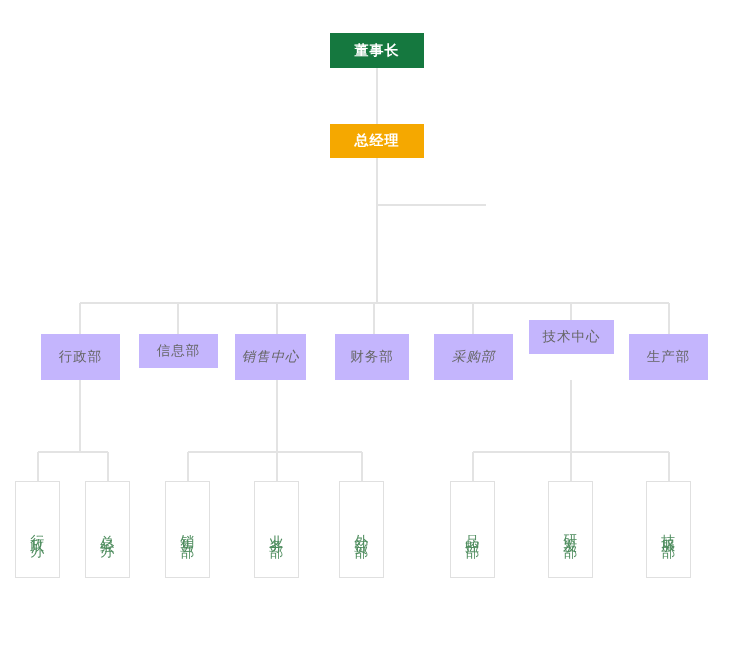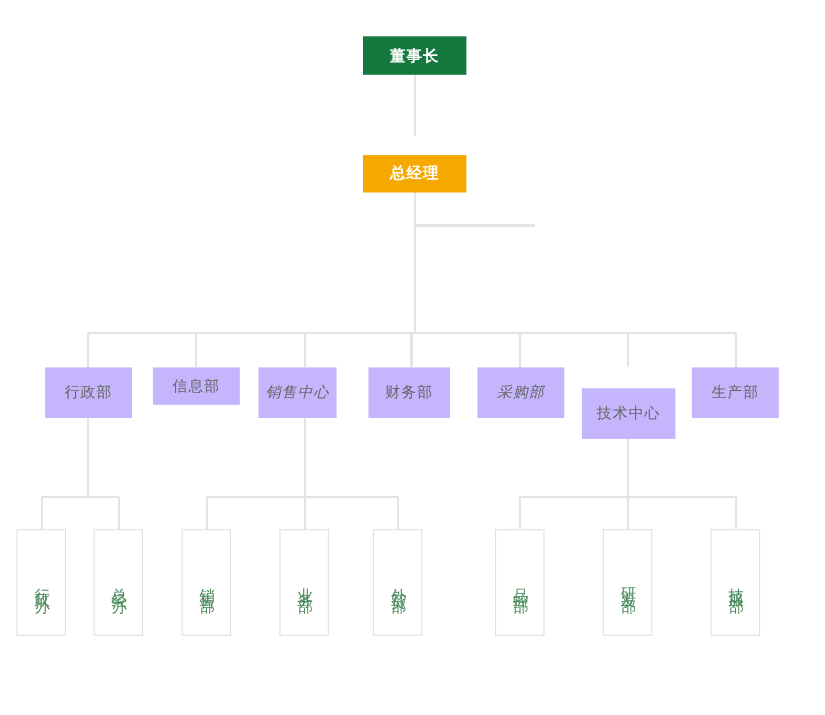--- a/index.html
+++ b/index.html
@@ -120,42 +120,42 @@
       <line x1="473" y1="452" x2="669" y2="452" stroke="#e3e3e3" stroke-width="2" shape-rendering="crispEdges"></line>
       <line x1="473" y1="452" x2="473" y2="481" stroke="#e3e3e3" stroke-width="2" shape-rendering="crispEdges"></line>
       <line x1="571" y1="452" x2="571" y2="481" stroke="#e3e3e3" stroke-width="2" shape-rendering="crispEdges"></line>
       <line x1="669" y1="452" x2="669" y2="481" stroke="#e3e3e3" stroke-width="2" shape-rendering="crispEdges"></line>
     </svg>
 
   <div class="node node-chairman" id="node-chairman" style="left: 330px; top: 33px; width: 94px; height: 35px;">
     <span>董事长</span>
   </div>
 
-  <div class="node node-gm" id="node-gm" style="left: 330px; top: 141px; width: 94px; height: 34px; text-align: center;">
+  <div class="node node-gm" id="node-gm" style="left: 330px; top: 124px; width: 94px; height: 34px; text-align: center;">
     <span>总经理</span>
   </div>
 
 
   <div id="dept-layer">
       <div class="node node-dept" style="left: 41px; top: 334px; width: 79px; height: 46px;">
         <span>行政部</span>
       </div>
       <div class="node node-dept" style="left: 139px; top: 334px; width: 79px; height: 34px;">
         <span>信息部</span>
       </div>
       <div class="node node-dept" style="left: 235px; top: 334px; width: 71px; height: 46px; font-style: italic;">
         <span>销售中心</span>
       </div>
       <div class="node node-dept" style="left: 335px; top: 334px; width: 74px; height: 46px;">
         <span>财务部</span>
       </div>
       <div class="node node-dept" style="left: 434px; top: 334px; width: 79px; height: 46px; font-style: italic;">
         <span>采购部</span>
       </div>
-      <div class="node node-dept" style="left: 529px; top: 353px; width: 85px; height: 46px;">
+      <div class="node node-dept" style="left: 529px; top: 320px; width: 85px; height: 34px;">
         <span>技术中心</span>
       </div>
       <div class="node node-dept" style="left: 629px; top: 334px; width: 79px; height: 46px;">
         <span>生产部</span>
       </div>
     </div>
   <div id="unit-layer">
       <div class="node node-unit" style="left: 15px; top: 481px; width: 45px; height: 97px;">
         <span class="unit-text">行政办</span>
       </div>

